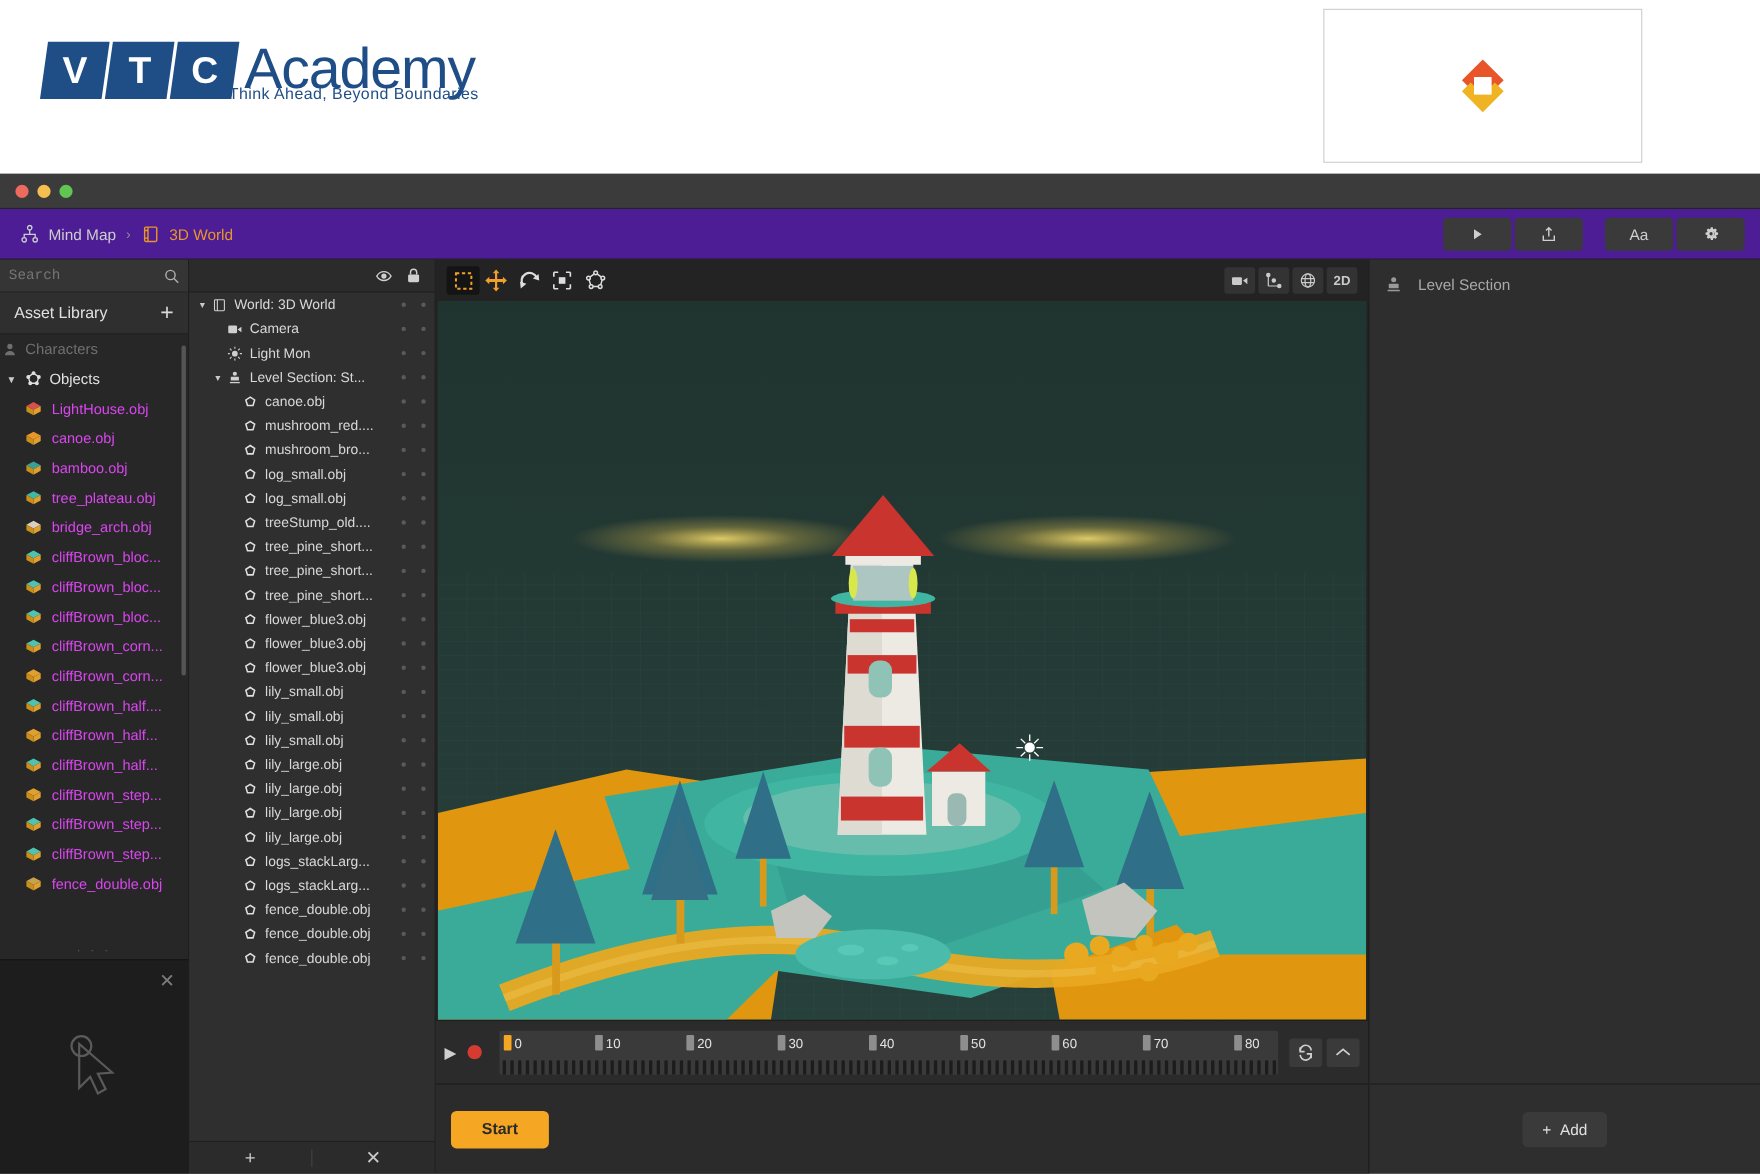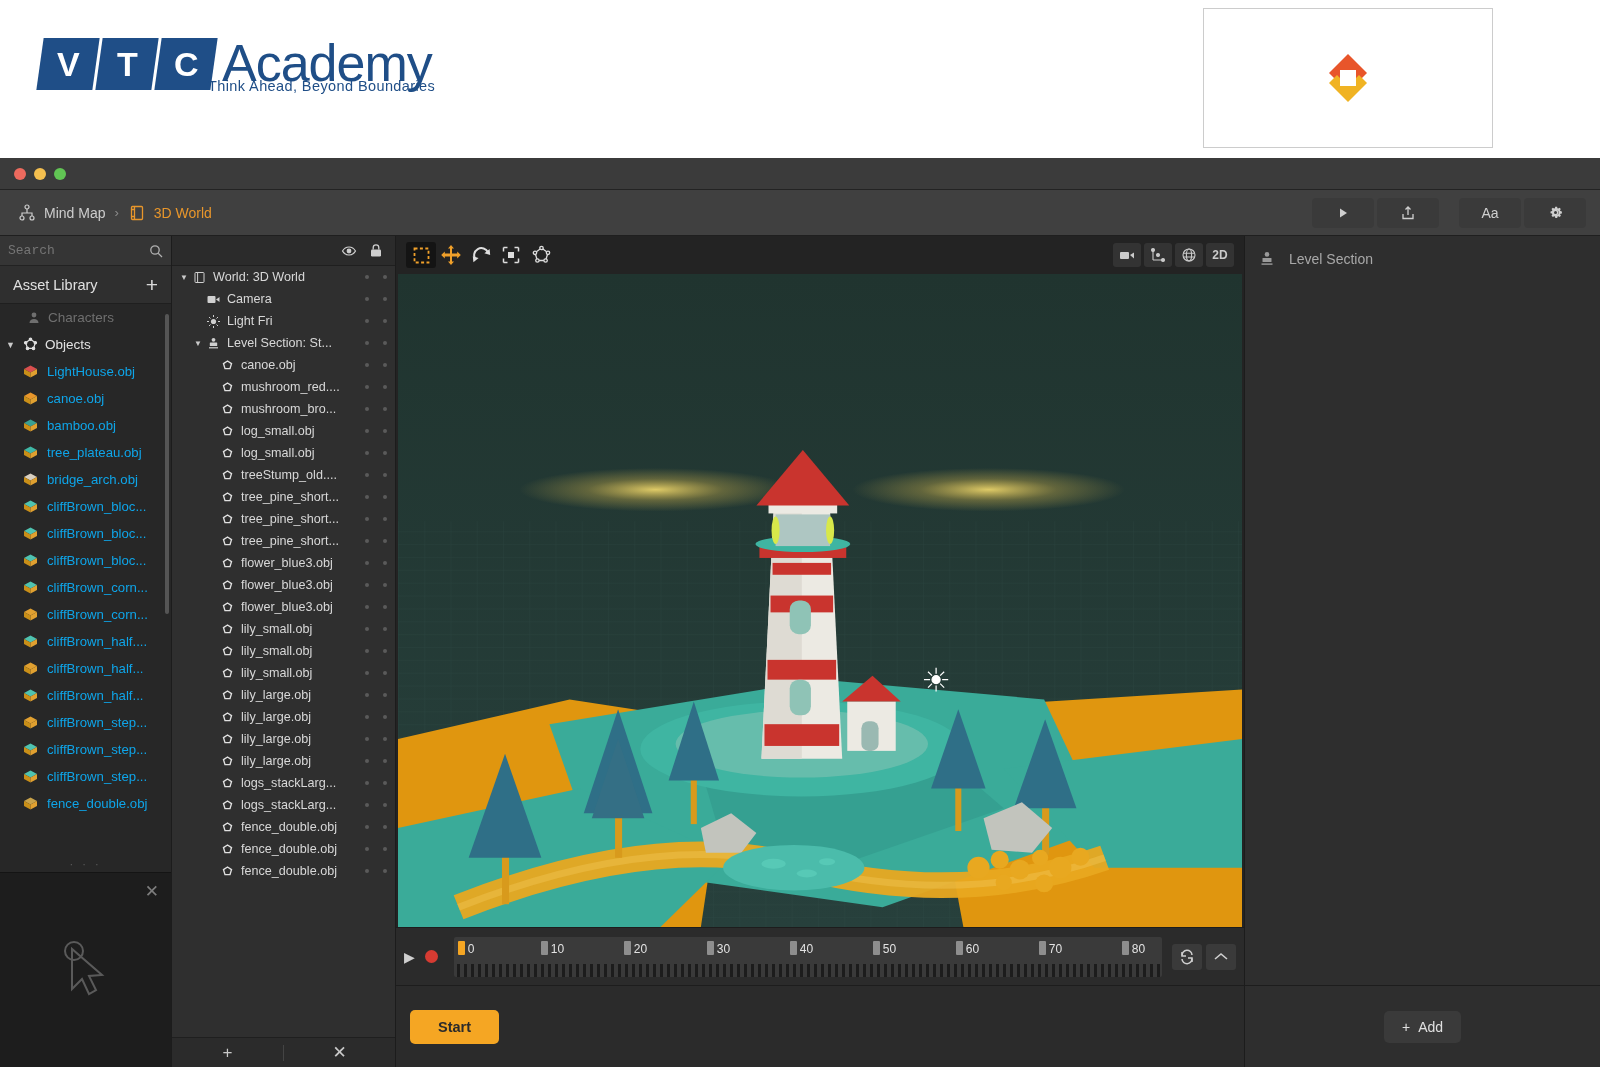--- a/index.html
+++ b/index.html
@@ -49,21 +49,21 @@
   }
   .traffic { display:flex; gap:8px; padding-left:14px; }
   .dot { width:12px; height:12px; border-radius:50%; }
   .dot.r { background:#ed6a5e; } .dot.y { background:#f4bf4f; } .dot.g { background:#61c554; }
   .win-title {
     position:absolute; left:0; right:0; text-align:center;
     color:#d4d4d4; font-size:14.5px; pointer-events:none;
   }
 
   .toolbar {
-    position:relative; height:46px; background:#404040;
+    position:relative; height:46px; background:#4c1d95;
     display:flex; align-items:center; border-bottom:1px solid #1f1f1f;
   }
   .crumbs { display:flex; align-items:center; gap:9px; padding-left:18px; }
   .crumb { display:flex; align-items:center; gap:8px; font-size:14px; color:#cdcdcd; }
   .crumb.active { color:#e8962b; }
   .crumb-sep { color:#8a8a8a; font-size:13px; }
   .tb-right { position:absolute; right:14px; display:flex; align-items:center; gap:3px; }
   .tb-btn {
     width:62px; height:30px; background:#3a3a3a; border:none; border-radius:4px;
     display:flex; align-items:center; justify-content:center;
@@ -86,24 +86,24 @@
     width:130px; font-family:Liberation Mono, monospace;
   }
   .lib-head {
     height:38px; background:#2f2f2f; display:flex; align-items:center;
     justify-content:space-between; padding:0 13px; border-bottom:1px solid #1f1f1f;
     color:#e0e0e0; font-size:14.5px;
   }
   .plus-ic { font-size:21px; color:#d8d8d8; line-height:18px; cursor:pointer; }
   .asset-list { flex:1; overflow:hidden; position:relative; background:#272727; }
   .grp-row { display:flex; align-items:center; gap:7px; height:27px; padding-left:6px; font-size:13.5px; }
-  .grp-row.dim { color:#6f6f6f; padding-left:27px; }
+  .grp-row.dim { color:#6f6f6f; padding-left:2px; }
   .grp-row.on { color:#e2e2e2; }
   .caret { color:#c9c9c9; font-size:9px; width:10px; }
-  .a-row { display:flex; align-items:center; gap:8px; height:27px; padding-left:22px; font-size:13.2px; color:#0ea5e9; cursor:pointer; }
+  .a-row { display:flex; align-items:center; gap:8px; height:27px; padding-left:22px; font-size:13.2px; color:#d946ef; cursor:pointer; }
   .a-ic { width:17px; height:17px; flex:none; }
   .scroll-thumb { position:absolute; right:2px; top:10px; width:4px; height:300px; background:#555; border-radius:2px; }
   .dots3 { text-align:center; color:#5d5d5d; font-size:11px; letter-spacing:3px; height:14px; background:#272727; }
   .hover-panel {
     height:195px; background:#1d1d1d; position:relative;
     display:flex; flex-direction:column; align-items:center; justify-content:center;
     border-top:1px solid #141414;
   }
   .hp-close { position:absolute; right:12px; top:8px; color:#7d7d7d; font-size:17px; cursor:pointer; }
   .hp-text { color:#6c6c6c; font-size:12.2px; text-align:center; line-height:17px; width:140px; margin-top:12px; }
@@ -536,21 +536,21 @@
                 <span style="display:inline-block;width:22px"></span>
                 <span style="display:inline-block;width:13px"></span>
                 <span style="margin-right:7px;display:inline-flex">
                   <svg width="13" height="13" viewBox="0 0 13 13" fill="#d0d0d0">
                     <circle cx="6.5" cy="6.5" r="2.6"></circle>
                     <g stroke="#d0d0d0" stroke-width="1">
                       <path d="M6.5 0v2M6.5 11v2M0 6.5h2M11 6.5h2M2 2l1.5 1.5M9.5 9.5L11 11M2 11l1.5-1.5M9.5 3.5L11 2"></path>
                     </g>
                   </svg>
                 </span>
-                <span class="lbl">Light Fri</span>
+                <span class="lbl">Light Mon</span>
                 <span class="h-dots">
                   <span class="h-dot"></span>
                   <span class="h-dot"></span>
                 </span>
               </div>
               <div class="h-row">
                 <span style="display:inline-block;width:22px"></span>
                 <span class="caret" style="color:#c9c9c9;font-size:8px;margin-right:3px">▼</span>
                 <span style="margin-right:7px;display:inline-flex">
                   <svg width="13" height="13" viewBox="0 0 13 13" fill="#d0d0d0">

